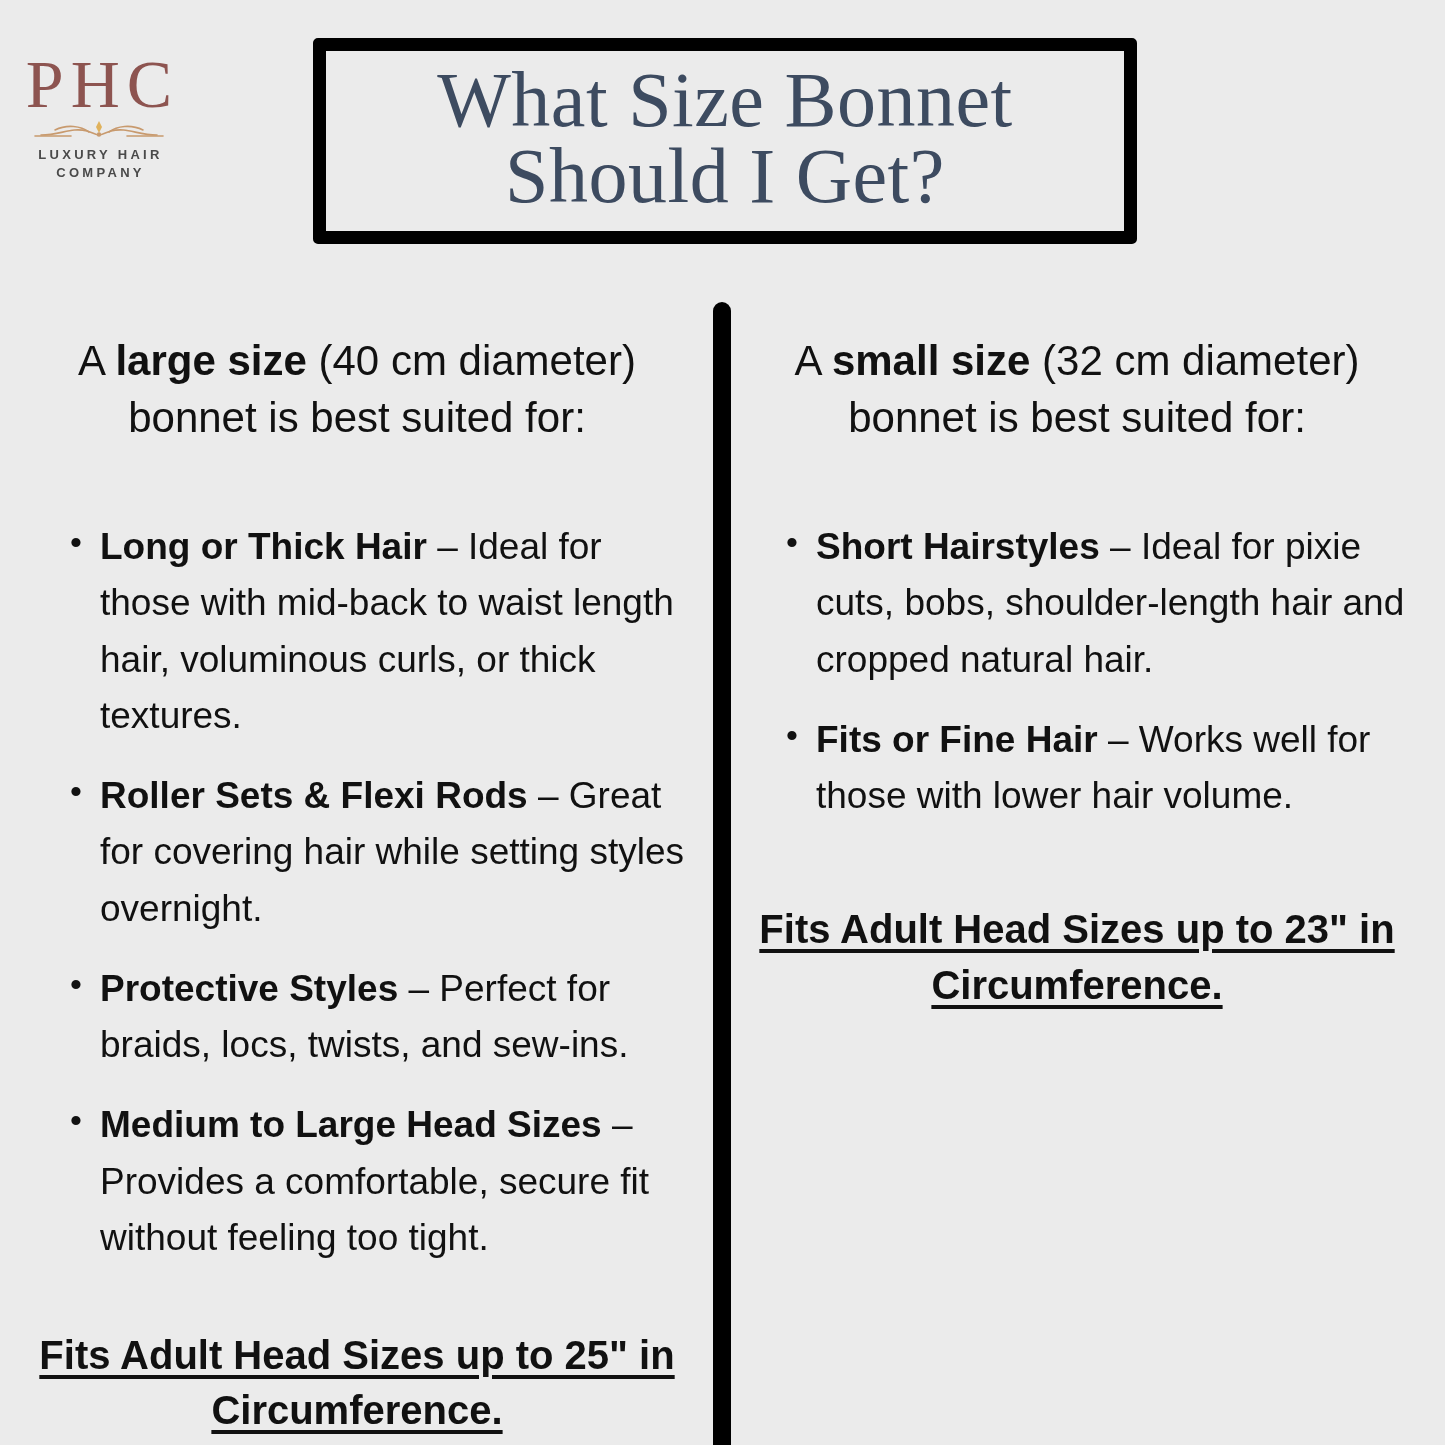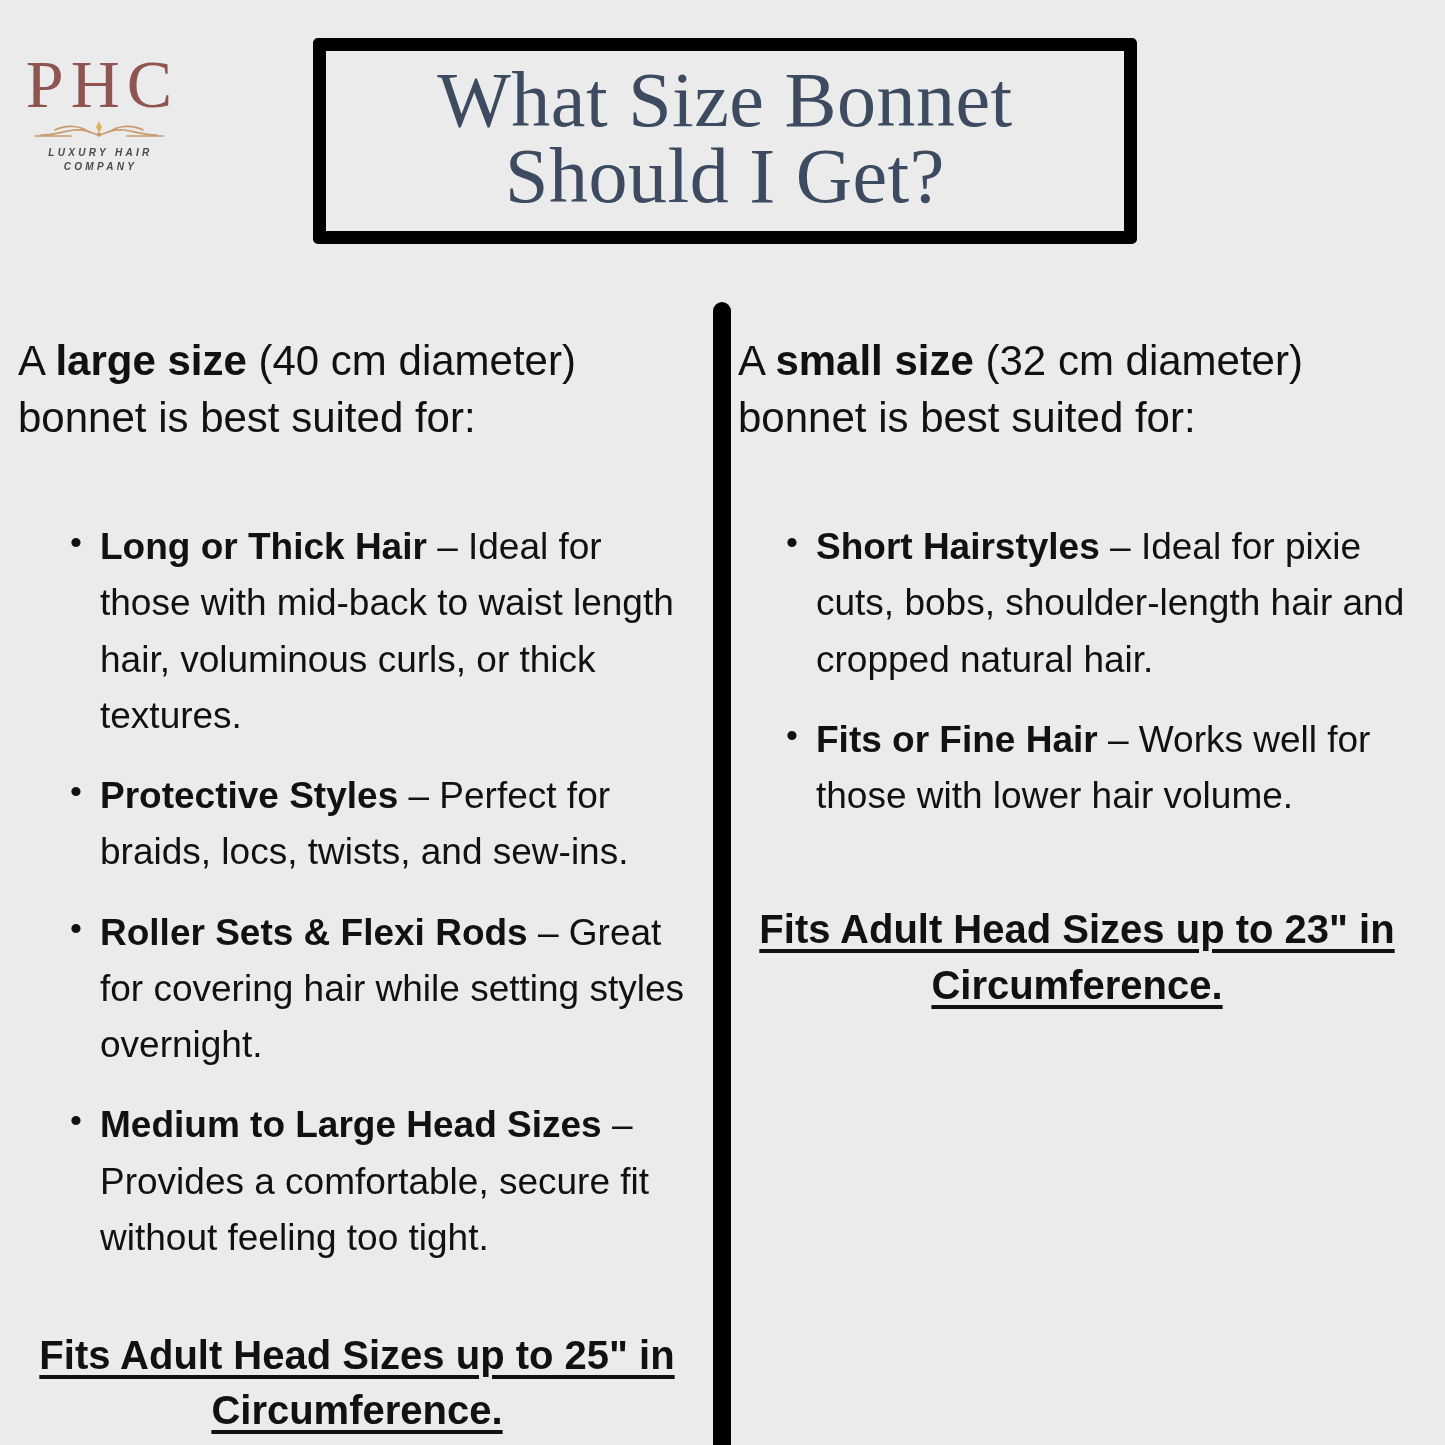--- a/index.html
+++ b/index.html
@@ -33,27 +33,26 @@
     text-indent: 7px;
   }
   #logo .flourish {
     height: 26px;
     margin: 1px 0 2px 0;
     position: relative;
   }
   #logo .flourish svg { display: block; margin: 0 auto; }
   #logo .sub1, #logo .sub2 {
     font-family: "Liberation Sans", sans-serif;
-    font-size: 10px;
+    font-size: 13px;
     font-weight: 600;
     letter-spacing: 3.3px;
     color: #4a4a4a;
     line-height: 1.45;
     text-indent: 3px;
-    font-style: italic;
   }
 
   
   #title-box {
     position: absolute;
     left: 313px;
     top: 38px;
     width: 824px;
     height: 206px;
     box-sizing: border-box;
@@ -92,21 +91,21 @@
     top: 332px;
     width: 690px;
     color: #111111;
   }
   #col-left  { left: 12px;  }
   #col-right { left: 732px; }
 
   .col-heading {
     font-size: 42px;
     line-height: 1.36;
-    text-align: left;
+    text-align: center;
     font-weight: 400;
     padding: 0 6px;
   }
   .col-heading b { font-weight: 700; }
 
   .bullets {
     margin: 0;
     padding: 0;
     list-style: none;
     font-size: 37px;
@@ -174,22 +173,22 @@
 </div>
 
 <div id="divider"></div>
 
 <div class="column" id="col-left">
   <div class="col-heading">
     <span>A </span><b>large size</b><span> (40 cm diameter) bonnet is best suited for:</span>
   </div>
   <ul class="bullets">
     <li><b>Long or Thick Hair</b><span> – Ideal for those with mid-back to waist length hair, voluminous curls, or thick textures.</span></li>
+    <li><b>Roller Sets &amp; Flexi Rods</b><span> – Great for covering hair while setting styles overnight.</span></li>
     <li><b>Protective Styles</b><span> – Perfect for braids, locs, twists, and sew-ins.</span></li>
-    <li><b>Roller Sets &amp; Flexi Rods</b><span> – Great for covering hair while setting styles overnight.</span></li>
     <li><b>Medium to Large Head Sizes</b><span> – Provides a comfortable, secure fit without feeling too tight.</span></li>
   </ul>
   <div class="footnote">Fits Adult Head Sizes up to 25" in Circumference. </div>
 </div>
 
 <div class="column" id="col-right">
   <div class="col-heading">
     <span>A </span><b>small size</b><span> (32 cm diameter) bonnet is best suited for:</span>
   </div>
   <ul class="bullets">

